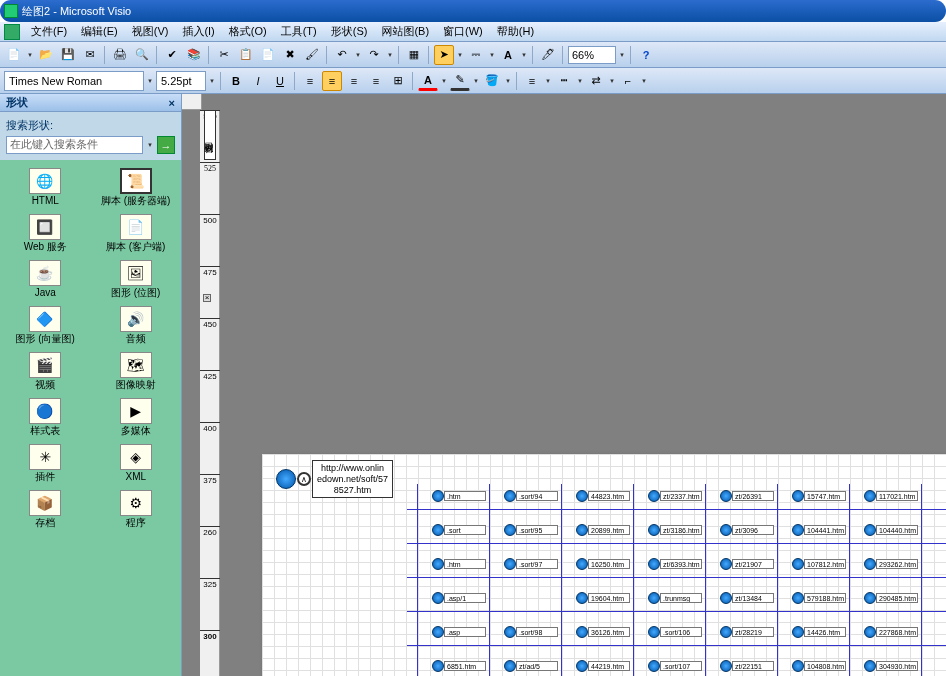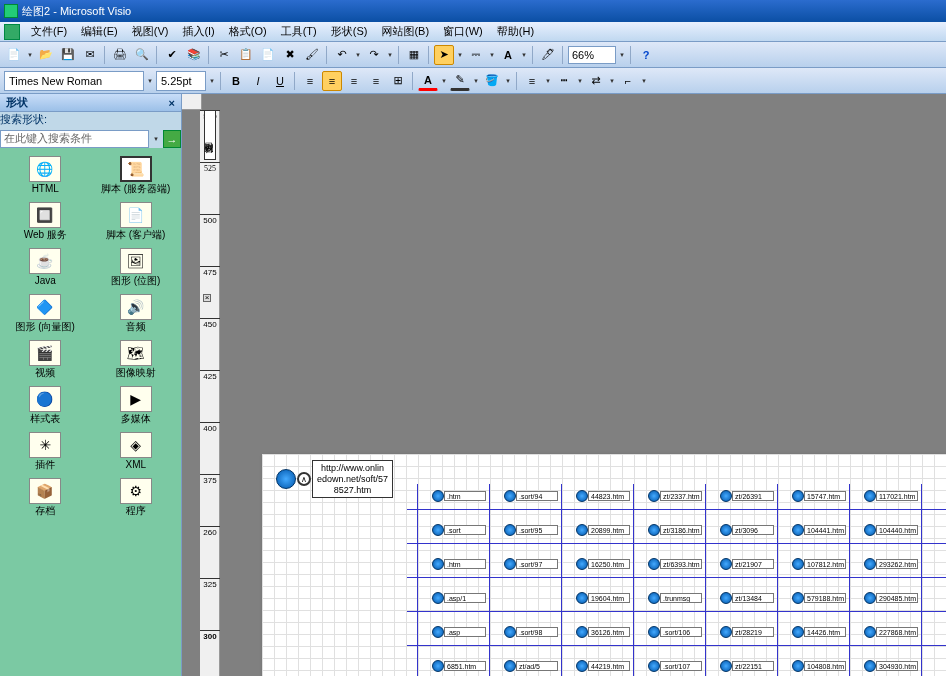--- a/index.html
+++ b/index.html
@@ -1,34 +1,34 @@
 <!DOCTYPE html>
 <html><head>
 <meta charset="utf-8">
 <style>
 * { margin:0; padding:0; box-sizing:border-box; font-family:Tahoma,"Microsoft YaHei",sans-serif; font-size:11px; }
 body { width:946px; height:676px; overflow:hidden; background:#fff; }
-.titlebar { height:22px; background:linear-gradient(#2b6cce,#0b4fa4); color:#fff; display:flex; align-items:center; padding:0 4px; gap:4px; }
+.titlebar { height:22px; background:linear-gradient(#2b6cce,#0b4fa4); color:#fff; display:flex; align-items:center; padding:0 4px; gap:4px;border-radius:11px; }
 .titlebar .icon { width:14px; height:14px; background:#2c7; border:1px solid #083; }
 .menubar { height:20px; background:linear-gradient(#e8f0fe,#c0d8f0); display:flex; align-items:center; border-bottom:1px solid #7a9cc6; }
 .menubar .appicon { width:16px; height:16px; margin:0 4px; background:#3a6; border:1px solid #084; }
 .menubar .mitem { padding:2px 7px; cursor:default; }
 .toolbar { height:26px; background:linear-gradient(#dee8f8,#b8d0ec); display:flex; align-items:center; padding:2px 4px; gap:2px; border-bottom:1px solid #7a9cc6; }
 .tbtn { width:20px; height:20px; display:flex; align-items:center; justify-content:center; border:1px solid transparent; border-radius:2px; cursor:pointer; }
 .sep { width:2px; height:18px; border-left:1px solid #90a8c8; margin:0 2px; }
 .dropdown-arrow { width:8px; height:18px; display:flex; align-items:center; justify-content:center; font-size:7px; color:#333; }
 .zoombox { width:48px; height:18px; background:#fff; border:1px solid #7a9cc6; padding:0 3px; font-size:11px; display:flex; align-items:center; }
 .fmtbar { height:26px; background:linear-gradient(#dee8f8,#b8d0ec); display:flex; align-items:center; padding:2px 4px; gap:2px; border-bottom:1px solid #7a9cc6; }
 .fontbox { width:140px; height:20px; background:#fff; border:1px solid #7a9cc6; padding:0 4px; display:flex; align-items:center; }
 .sizebox { width:50px; height:20px; background:#fff; border:1px solid #7a9cc6; padding:0 4px; display:flex; align-items:center; }
 .main { display:flex; height:647px; }
 .shapesPane { width:182px; background:#c0d8e8; border-right:1px solid #7a9cc6; display:flex; flex-direction:column; }
 .shapesHdr { height:18px; background:linear-gradient(#c8ddf8,#9cc0e8); display:flex; align-items:center; justify-content:space-between; padding:0 6px; font-weight:bold; color:#003366; border-bottom:1px solid #7a9cc6; }
 .shapesHdr .x { cursor:pointer; font-family:Arial; }
-.searchArea { }
+.searchArea { padding:6px; }
 .searchLbl { color:#003366; font-size:11px; margin-bottom:3px; }
 .searchRow { display:flex; gap:3px; align-items:center; }
 .searchInput { flex:1; height:18px; background:#fff; border:1px solid #7a9cc6; padding:0 3px; color:#666; font-size:11px; }
 .searchBtn { width:18px; height:18px; background:#4a4; color:#fff; display:flex; align-items:center; justify-content:center; border:1px solid #083; font-weight:bold; }
 .stencilHdr { height:18px; background:#6ea060; color:#fff; display:flex; align-items:center; padding:0 4px; gap:3px; font-weight:bold; }
 .stencilHdr .sic { width:10px; height:10px; background:#ffa; border:1px solid #880; }
 .stencilBody { flex:1; background:#7bc9a3; padding:6px 0; display:grid; grid-template-columns:1fr 1fr; gap:4px 0; align-content:start; overflow:hidden; }
 .shapeCell { display:flex; flex-direction:column; align-items:center; gap:1px; cursor:pointer; padding:2px; }
 .shapeIcon { width:32px; height:26px; background:#ffe; border:1px solid #888; display:flex; align-items:center; justify-content:center; font-size:14px; }
 .shapeIcon.sel { background:#fff; border:2px solid #333; }

